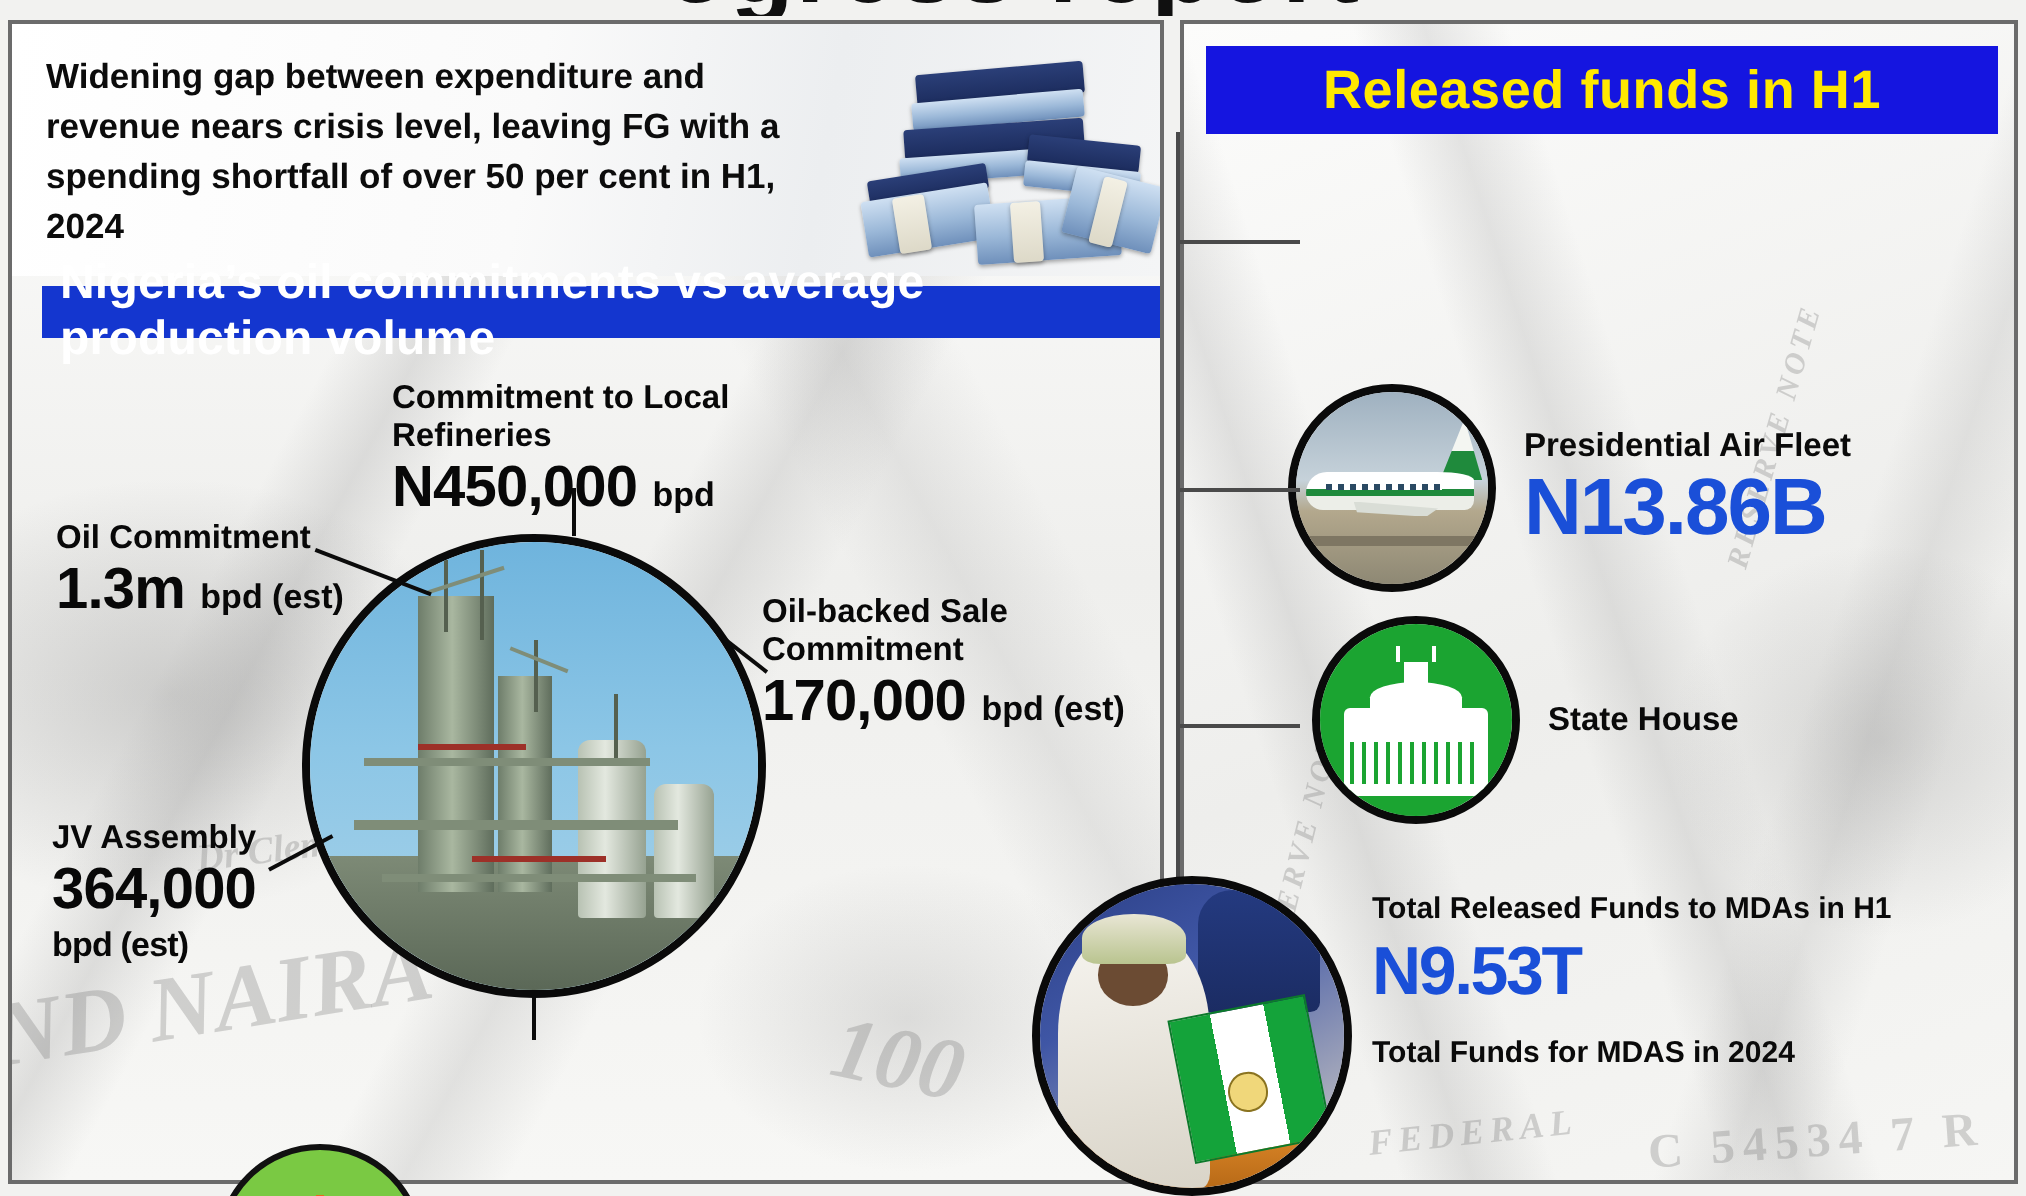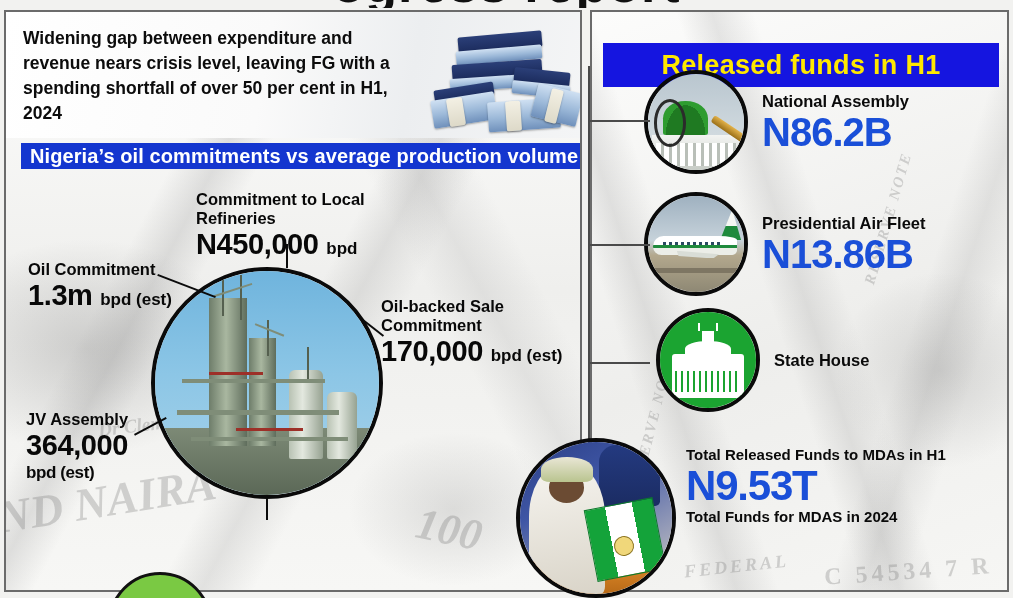--- a/index.html
+++ b/index.html
@@ -82,26 +82,26 @@
   .bn-lite { background: linear-gradient(180deg,#cfe0f2 0%,#9bb8d8 55%,#6f90bb 100%); }
   .bn-band { background: linear-gradient(180deg,#f3f0e4 0%,#ddd9c8 100%); }
 
   
   .banner {
     position: absolute; display: flex; align-items: center;
     font-weight: bold; letter-spacing: .1px;
   }
   #banner-oil {
     left: 15px; top: 131px; width: 566px; height: 26px;
-    background: #1436cf; color: #ffffff; font-size: 20px; padding-left: 9px;
+    background: #1436cf; color: #ffffff; font-size: 24px; padding-left: 9px;
   }
   #banner-released {
     left: 11px; top: 11px; width: 396px; height: 44px;
     background: #1515e0; color: #ffe800; font-size: 27px;
-    justify-content: center; letter-spacing: .3px; margin-top: 20px;
+    justify-content: center; letter-spacing: .3px;
   }
 
   
   .callout { position: absolute; color: #080808; }
   .callout .cap { font-size: 16.5px; font-weight: bold; line-height: 19px; }
   .callout .val { font-size: 29px; font-weight: bold; line-height: 33px; letter-spacing: -.4px; white-space: nowrap; }
   .callout .val .unit { font-size: 17px; letter-spacing: 0; }
 
   #co-local   { left: 190px; top: 178px; width: 250px; }
   #co-oilprod { left: 22px;  top: 248px; width: 230px; }
@@ -212,21 +212,21 @@
   .bp-seal{ position: absolute; left: 62%; top: 62%; width: 13%; height: 13%;
             background: #f0d77a; border: 1px solid #8a7320; border-radius: 50%; transform: rotate(-11deg); }
   .bp-person2 { position: absolute; left: 52%; top: 2%; width: 40%; height: 40%;
             background: linear-gradient(180deg,#243a80,#1b2c63); border-radius: 28% 28% 8% 8%; }
   .bp-floor { position: absolute; left: 0; bottom: 0; width: 100%; height: 22%;
             background: linear-gradient(180deg,#e08a2a,#b86a17); }
 
   
   .totals { position: absolute; left: 686px; top: 446px; width: 325px; }
   .total-label { font-size: 15px; font-weight: bold; color: #0a0a0a; line-height: 18px; white-space: nowrap; }
-  .total-value { font-size: 42px; font-weight: bold; color: #1a4fd8; line-height: 44px; letter-spacing: -1.2px; }
+  .total-value { font-size: 34px; font-weight: bold; color: #1a4fd8; line-height: 44px; letter-spacing: -1.2px; }
   .total-note  { font-size: 10.5px; font-weight: bold; color: #0a0a0a; margin-left: 5px; letter-spacing: -.1px; }
   .inline-row  { display: flex; align-items: flex-end; }
 </style>
 </head>
 <body>
 
 <div id="root">
 
   <div class="top-crop">
     <div class="hl">ogress report</div>
@@ -335,38 +335,20 @@
       <span>Released funds in H1</span>
     </div>
   </div>
 
   <div class="tree-trunk"></div>
   <div class="tree-branch" style="left:588px; top:120px; width:62px;"></div>
   <div class="tree-branch" style="left:588px; top:244px; width:62px;"></div>
   <div class="tree-branch" style="left:588px; top:362px; width:62px;"></div>
   <div class="tree-branch" style="left:588px; top:480px; width:22px;"></div>
 
-  <div class="fund-row" id="row-na">
-    <div class="fund-circle" style="width:104px; height:104px;">
-      <div class="na-art">
-        <div class="na-base"></div>
-        <div class="na-dome"></div>
-        <div class="na-cols"></div>
-        <div class="na-mace">
-          <div class="na-mace-rod"></div>
-          <div class="na-mace-head"></div>
-        </div>
-        <div class="na-ring"></div>
-      </div>
-    </div>
-    <div class="fund-text">
-      <div class="fund-label">National Assembly</div>
-      <div class="fund-value">N86.2B</div>
-    </div>
-  </div>
 
   <div class="fund-row" id="row-paf">
     <div class="fund-circle" style="width:104px; height:104px;">
       <div class="paf-art">
         <div class="paf-strip"></div>
         <div class="paf-tail"></div>
         <div class="paf-body"></div>
         <div class="paf-win"></div>
         <div class="paf-wing"></div>
       </div>
@@ -404,20 +386,20 @@
       <div class="bp-doc"></div>
       <div class="bp-seal"></div>
     </div>
   </div>
 
   <div class="totals">
     <div>
       <div class="total-label">Total Released Funds to MDAs in H1</div>
       <div class="total-value">N9.53T</div>
     </div>
-    <div style="">
+    <div style="margin-top:10px;">
       <div class="total-label">Total Funds for MDAS in 2024</div>
     </div>
   </div>
 
   <div id="emblem"></div>
 
 </div>
 
 </body></html>

